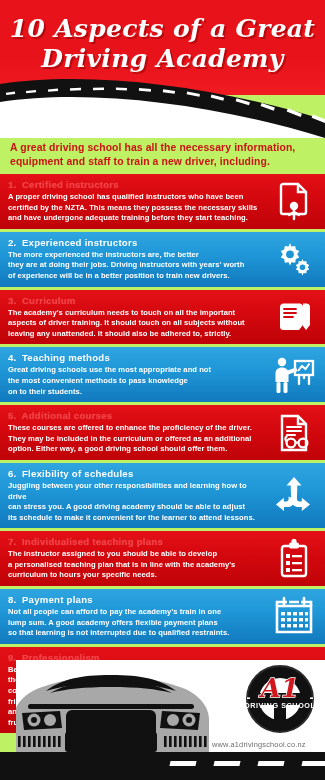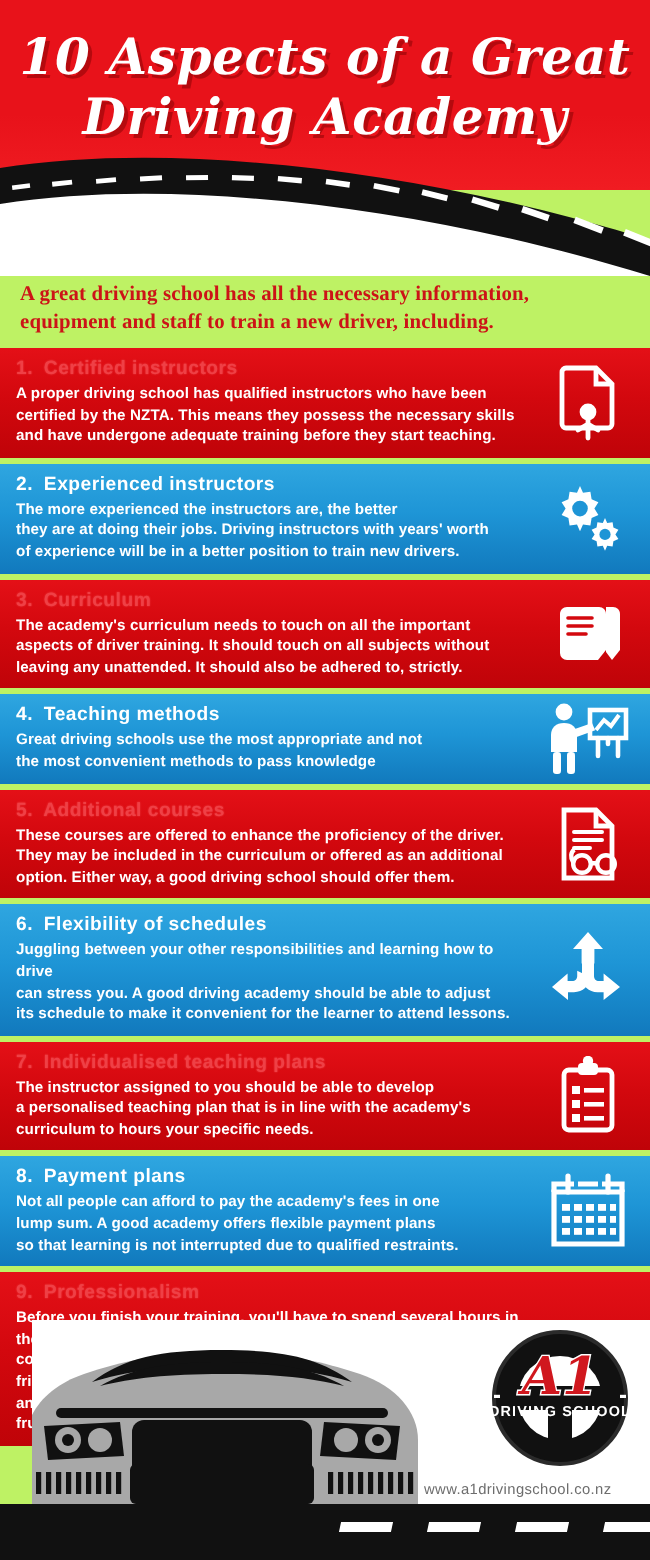--- a/index.html
+++ b/index.html
@@ -27,21 +27,20 @@
   
   .road-wrap{position:absolute;left:0;top:78px;width:325px;height:60px;overflow:hidden;}
   .road-svg{display:block;}
 
   
   .intro{
     position:absolute;left:0;top:138px;width:325px;height:36px;
     box-sizing:border-box;padding:3px 10px 0 10px;
     color:#cc1317;font-size:10.4px;font-weight:bold;line-height:13.5px;
     letter-spacing:.1px;
-    font-family:Liberation Serif, serif;
   }
 
   
   .sections{position:absolute;left:0;top:174px;width:325px;}
   .sec{
     position:relative;width:325px;box-sizing:border-box;
     padding:4px 62px 5px 8px;margin-bottom:3px;overflow:hidden;
   }
   .sec.red{background:linear-gradient(180deg,#e41017 0%,#d3080e 45%,#bf0308 100%);}
   .sec.blue{background:linear-gradient(180deg,#2fa6e0 0%,#1e95d6 45%,#1179bd 100%);}
@@ -165,20 +164,21 @@
             <path d="M6 28h19l-4 5H9.5A3.5 3.5 0 0 1 6 29.5z" fill="#fff"></path>
             <path d="M10 12h12M10 16h12M10 20h9" stroke="#d3080e" stroke-width="1.8" stroke-linecap="round"></path>
           </svg>
         </div>
       </div>
       <div class="sec blue">
         <div class="sec-head"><span class="num">4.</span> <span>Teaching methods</span></div>
         <div class="sec-body">
           <span>Great driving schools use the most appropriate and not</span>
           <span>the most convenient methods to pass knowledge</span>
+          <span>on to their students.</span>
         </div>
         <div class="sec-icon">
           <svg width="42" height="40" viewBox="0 0 42 40">
             <g fill="#fff">
               <circle cx="9" cy="7" r="4.2"></circle>
               <path d="M9 12.5c-4 0-6.5 2.3-6.5 6V27h13v-8.5c0-3.7-2.5-6-6.5-6z"></path>
               <rect x="3.5" y="27" width="4" height="11" rx="1.6"></rect>
               <rect x="10.5" y="27" width="4" height="11" rx="1.6"></rect>
               <path d="M13 16l10-3.5 1.6 3.6-10 3.6z"></path>
             </g>
@@ -244,21 +244,21 @@
               <rect x="18" y="16" width="10" height="2.3"></rect>
               <rect x="18" y="23" width="10" height="2.3"></rect>
               <rect x="18" y="30" width="10" height="2.3"></rect>
             </g>
           </svg>
         </div>
       </div>
       <div class="sec blue">
         <div class="sec-head"><span class="num">8.</span> <span>Payment plans</span></div>
         <div class="sec-body">
-          <span>Not all people can afford to pay the academy's fees in one</span>
+          <span>Not all people can afford to pay the academy's train in one</span>
           <span>lump sum. A good academy offers flexible payment plans</span>
           <span>so that learning is not interrupted due to qualified restraints.</span>
         </div>
         <div class="sec-icon">
           <svg width="42" height="40" viewBox="0 0 42 40">
             <path d="M4 10h34v26H4z" fill="none" stroke="#fff" stroke-width="2.6"></path>
             <path d="M4 10V6h10M28 6h10v4M16 6h10" stroke="#fff" stroke-width="2.6" fill="none"></path>
             <path d="M11 2v8M31 2v8" stroke="#fff" stroke-width="2.6" stroke-linecap="round"></path>
             <g fill="#fff">
               <rect x="8" y="16" width="4" height="3.4"></rect>

